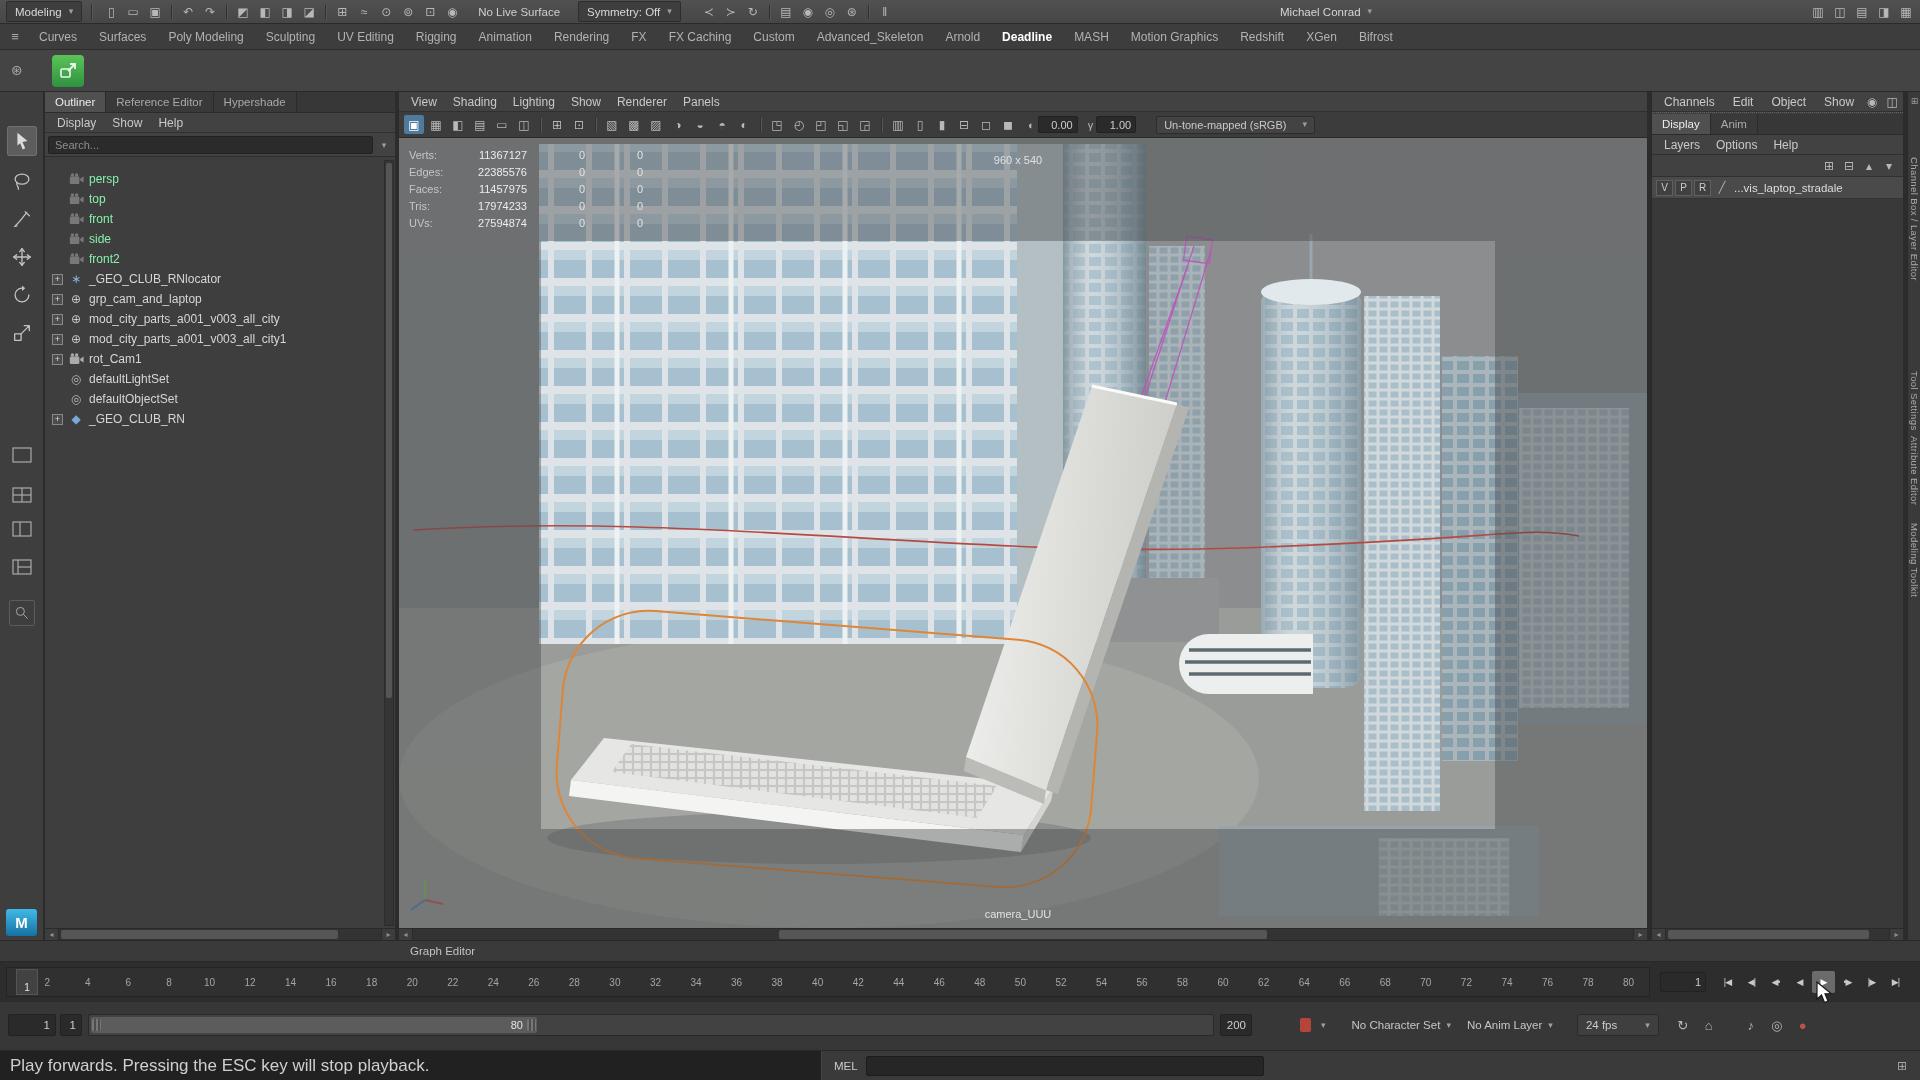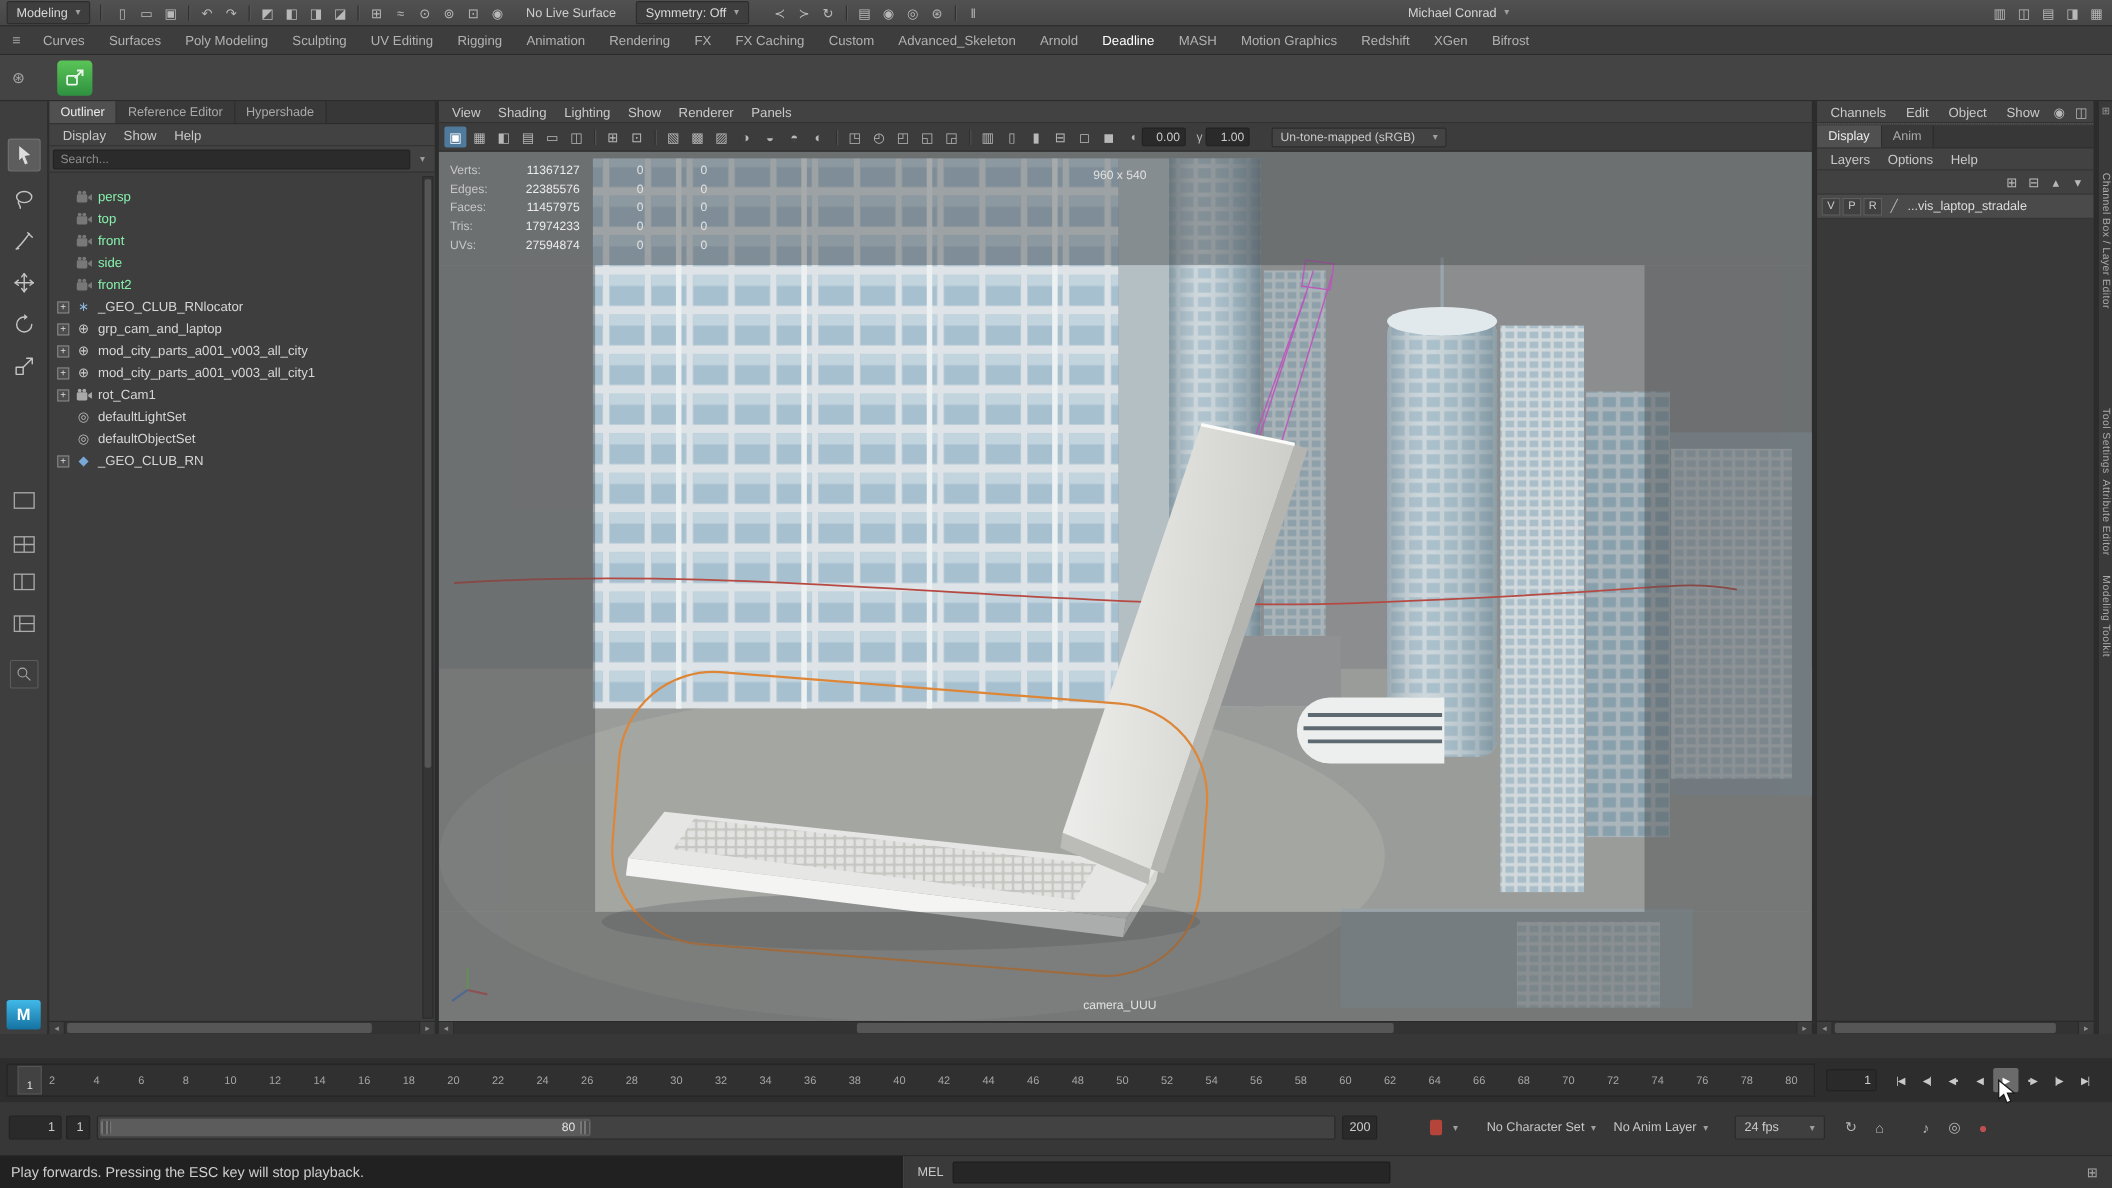--- a/index.html
+++ b/index.html
@@ -22,21 +22,21 @@
 .mtext{margin-left:12px;font-size:11.5px;color:#cfcfcf;white-space:nowrap}
 .userchip{position:absolute;left:1272px;top:2px;display:flex;align-items:center;gap:7px;height:19px;
   padding:0 8px;color:#d5d5d5;font-size:11.5px}
 .rightics{position:absolute;right:4px;top:2px}
 
 
 #tabsrow{position:absolute;top:24px;left:0;width:100%;height:26px;background:#3d3d3d;
   border-bottom:1px solid #2b2b2b;display:flex;align-items:stretch;padding-left:2px}
 .burger{width:26px;display:flex;align-items:center;justify-content:center;color:#a8a8a8;font-size:13px}
 .mtab{padding:0 11px;display:flex;align-items:center;font-size:12px;color:#b2b2b2;white-space:nowrap}
-.mtab.active{color:#fff;font-weight:normal}
+.mtab.active{color:#fff;font-weight:bold}
 
 
 #shelfrow{position:absolute;top:50px;left:0;width:100%;height:42px;background:#444;border-bottom:1px solid #2a2a2a}
 .shelfgear{position:absolute;left:11px;top:12px;color:#a8a8a8;font-size:14px}
 .shelfitem{position:absolute;left:52px;top:5px;width:32px;height:32px;border-radius:4px;
   background:linear-gradient(#5bc457,#2e9140);display:flex;align-items:center;justify-content:center}
 
 
 #main{position:absolute;top:92px;left:0;width:100%;height:848px;background:#2c2c2c}
 
@@ -153,21 +153,21 @@
 .bmk{width:11px;height:14px;background:#b5443a;border-radius:2px;margin-left:48px;flex:none}
 .ddl{display:flex;align-items:center;gap:6px;font-size:11.5px;color:#c6c6c6;white-space:nowrap}
 .fpssel{height:22px;display:flex;align-items:center;gap:28px;background:#3f3f3f;border:1px solid #2a2a2a;
   border-radius:2px;padding:0 8px;font-size:11.5px;color:#ccc;white-space:nowrap}
 .rico{width:24px;height:22px;display:flex;align-items:center;justify-content:center;font-size:13px;color:#b5b5b5;flex:none}
 
 
 #bottomrow{position:absolute;top:1050px;left:0;width:100%;height:30px;background:#3a3a3a;
   border-top:1px solid #292929;display:flex;align-items:center}
 .helpbox{width:822px;height:100%;background:#212121;display:flex;align-items:center;padding:0 10px;
-  font-size:13px;color:#cfcfcf;border-right:1px solid #454545}
+  font-size:17px;color:#cfcfcf;border-right:1px solid #454545}
 .mellabel{margin-left:12px;font-size:11.5px;color:#c9c9c9}
 .melinput{margin-left:8px;width:398px;height:20px;background:#262626;border:1px solid #1c1c1c;border-radius:2px}
 .brspacer{flex:1}
 .bricon{width:24px;display:flex;justify-content:center;color:#a5a5a5;font-size:12px;margin-right:6px}
 
 #cursor{position:absolute;left:1814px;top:981px;z-index:99;pointer-events:none}
 </style>
 </head>
 <body>
 
@@ -737,20 +737,23 @@
 
     <div id="rightstrip">
       <span class="stripicon">⊞</span>
       <div class="vlabel" style="top:65px">Channel Box / Layer Editor</div>
       <div class="vlabel" style="top:279px">Tool Settings</div>
       <div class="vlabel" style="top:344px">Attribute Editor</div>
       <div class="vlabel" style="top:431px">Modeling Toolkit</div>
     </div>
   </div>
 
+  <div id="graphbar">
+    <span class="gelabel">Graph Editor</span>
+  </div>
 
   <div id="timebar">
     <div class="ruler">
       <div class="tickrow">
           <span class="tick">2</span>
           <span class="tick">4</span>
           <span class="tick">6</span>
           <span class="tick">8</span>
           <span class="tick">10</span>
           <span class="tick">12</span>

